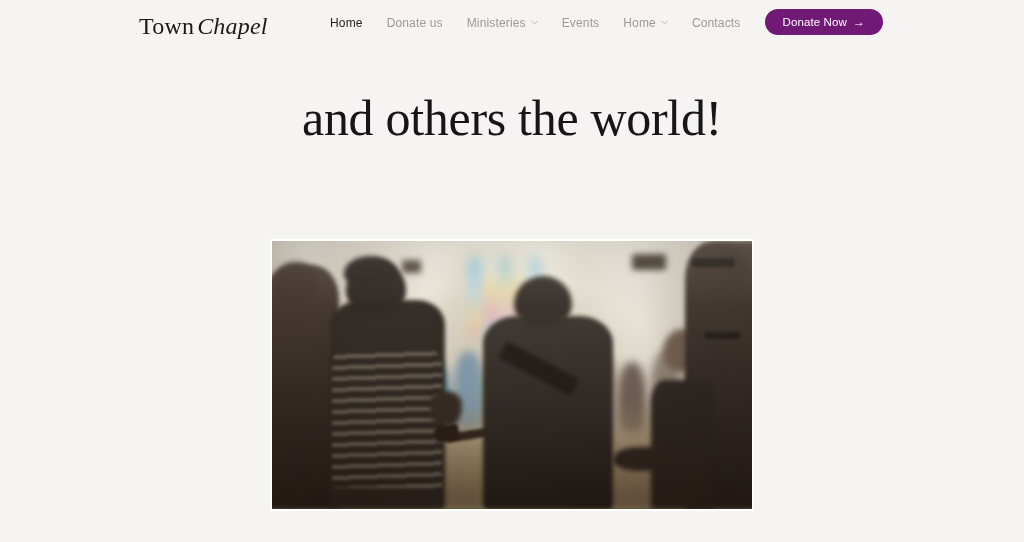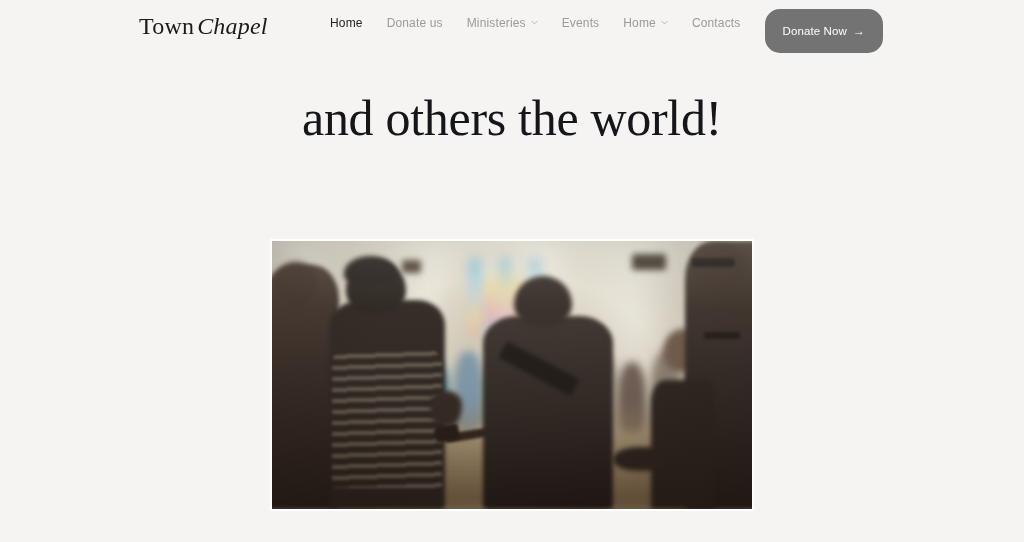--- a/index.html
+++ b/index.html
@@ -75,23 +75,23 @@
     height: 7px;
     position: relative;
     top: -1px;
   }
   .chev svg { display: block; }
 
   .donate-btn {
     position: absolute;
     right: 141px;
     top: 9px;
-    height: 44px;
+    height: 26px;
     padding: 0 18px;
-    background: #737373;
+    background: #701a75;
     color: #ffffff;
     border: none;
     border-radius: 15px;
     font-family: "Liberation Sans", sans-serif;
     font-size: 11.5px;
     letter-spacing: 0.1px;
     display: flex;
     align-items: center;
     justify-content: center;
     cursor: pointer;

